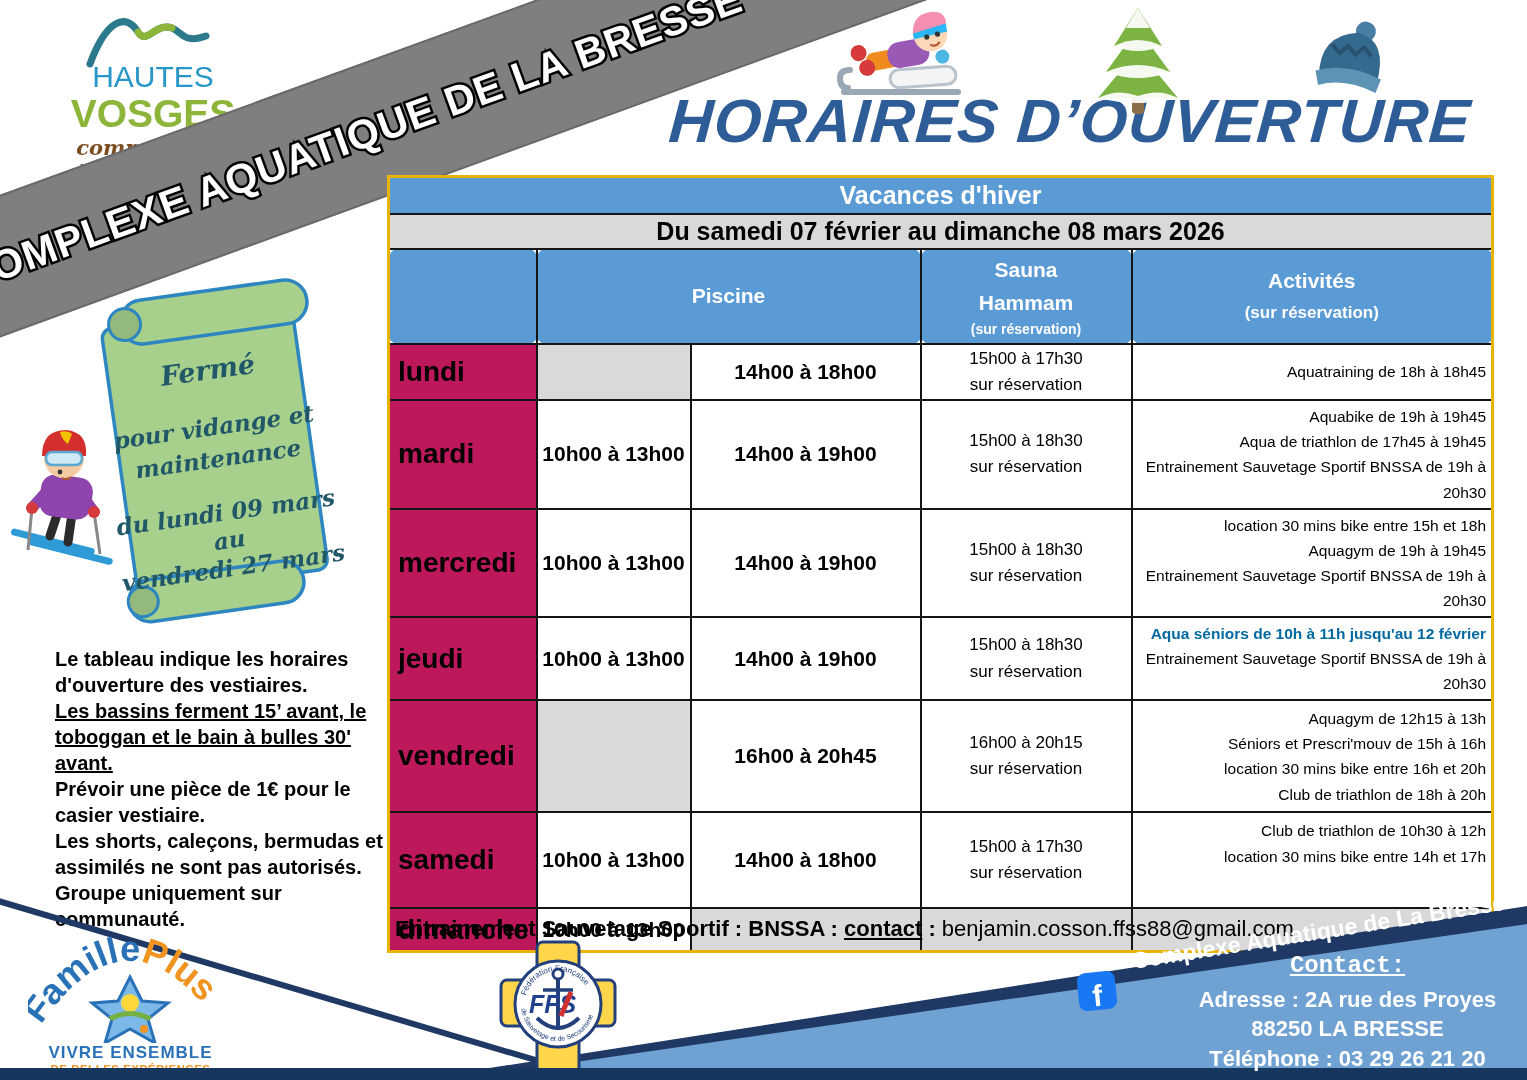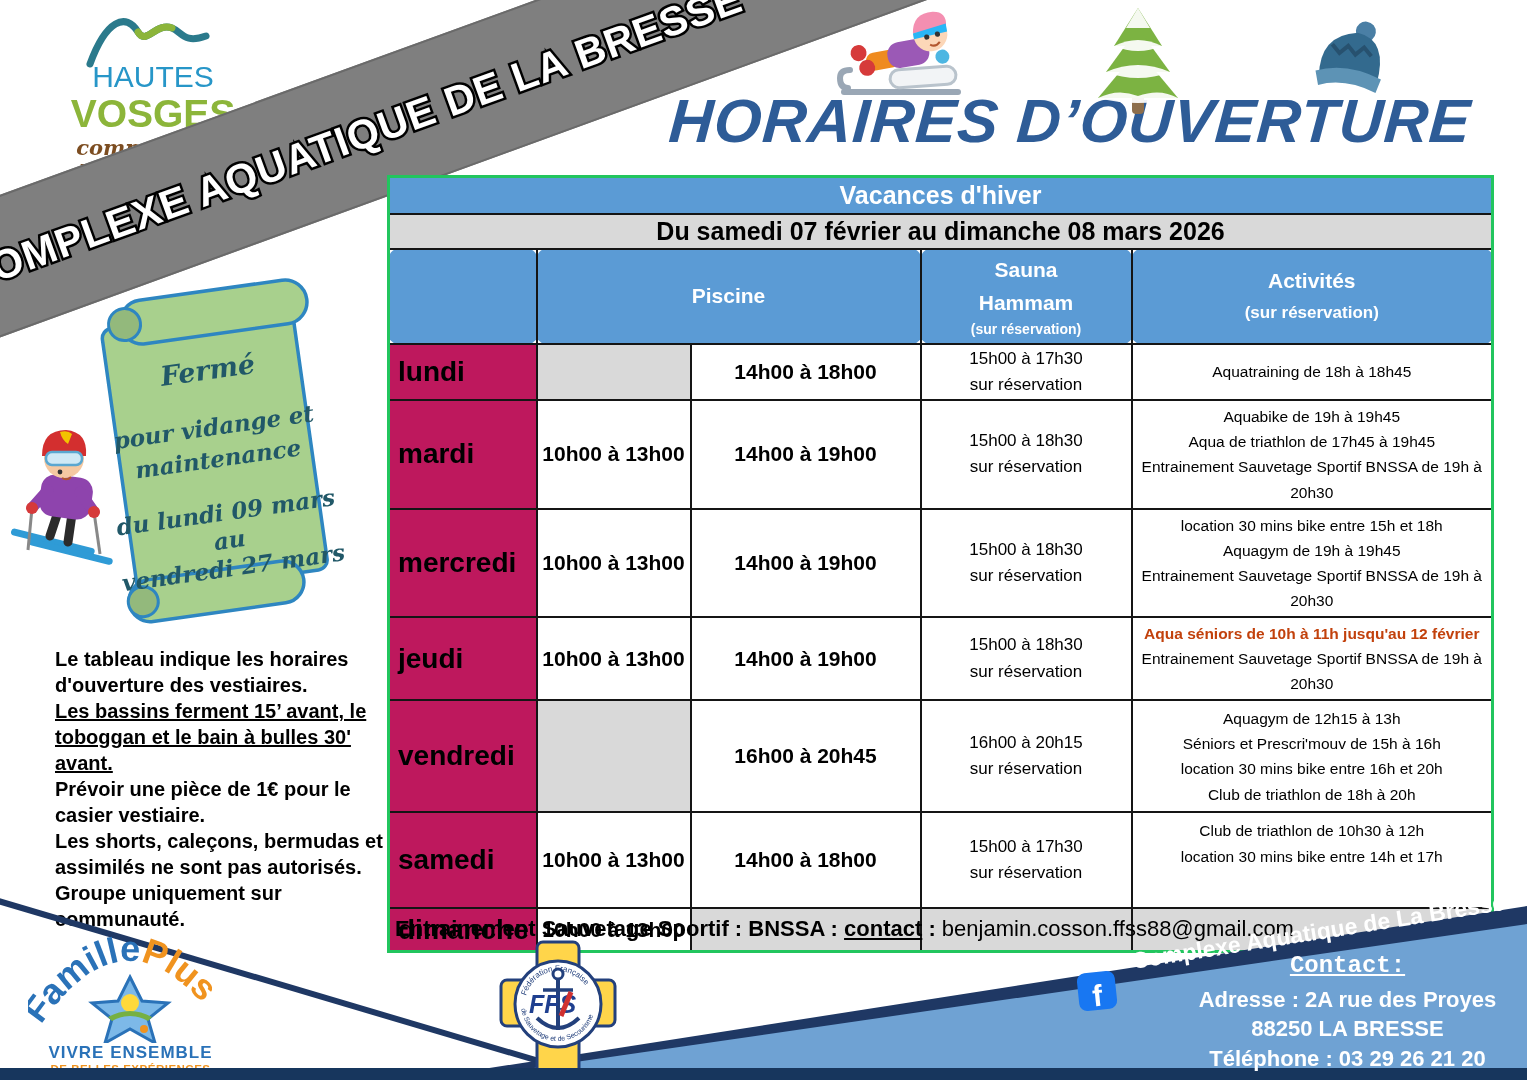--- a/index.html
+++ b/index.html
@@ -21,34 +21,34 @@
           align-items:center;justify-content:center;z-index:1;}
   .banner span{font-size:41px;font-weight:bold;color:#fff;letter-spacing:1px;
           -webkit-text-stroke:5px #000;paint-order:stroke fill;white-space:nowrap;}
 
   
   .title{left:630px;top:86px;width:880px;text-align:center;font-size:61px;font-weight:bold;
          font-style:italic;color:#2e5c97;letter-spacing:1px;transform:skewX(-4deg);z-index:2;}
 
   
   table.sched{position:absolute;left:387px;top:175px;width:1104px;border-collapse:collapse;
-        table-layout:fixed;background:#fff;border:3px solid #22c55e;z-index:2;}
+        table-layout:fixed;background:#fff;border:3px solid #eab308;z-index:2;}
   table.sched td{border:2px solid #151515;overflow:hidden;}
   td.season{background:#5b9bd5;color:#fff;font-weight:bold;font-size:25px;text-align:center;}
   td.daterange{background:#d9d9d9;color:#000;font-weight:bold;font-size:25px;text-align:center;}
   tr.colhead td{background:#5b9bd5;color:#fff;font-weight:bold;text-align:center;vertical-align:middle;border-radius:9px;}
   .h1{font-size:21px;line-height:1.6;}
   .h2{font-size:14px;line-height:1.4;}
   .h3{font-size:17px;line-height:1.8;}
   td.day{font-size:28px;font-weight:bold;text-align:left;padding-left:8px;background:#be185d;}
   td.time{font-size:21px;font-weight:bold;text-align:center;}
   td.sauna{font-size:17px;text-align:center;line-height:1.55;}
-  td.acts{font-size:15.5px;text-align:center;padding:3px 5px;vertical-align:middle;line-height:1.62;}
+  td.acts{font-size:15.5px;text-align:right;padding:3px 5px;vertical-align:middle;line-height:1.62;}
   td.acts.vtop{vertical-align:top;padding-top:5px;}
-  .act.red{color:#c2410c;font-weight:bold;}
+  .act.red{color:#0369a1;font-weight:bold;}
   td.gray{background:#d9d9d9;}
 
   
   .scroll-wrap{left:82px;top:283px;width:270px;height:350px;transform:rotate(-8deg);z-index:2;}
 
   
   .skier{left:2px;top:420px;width:125px;height:150px;z-index:2;}
 
   
   .notes{left:55px;top:646px;width:350px;font-size:20px;font-weight:bold;line-height:1.3;z-index:2;}

